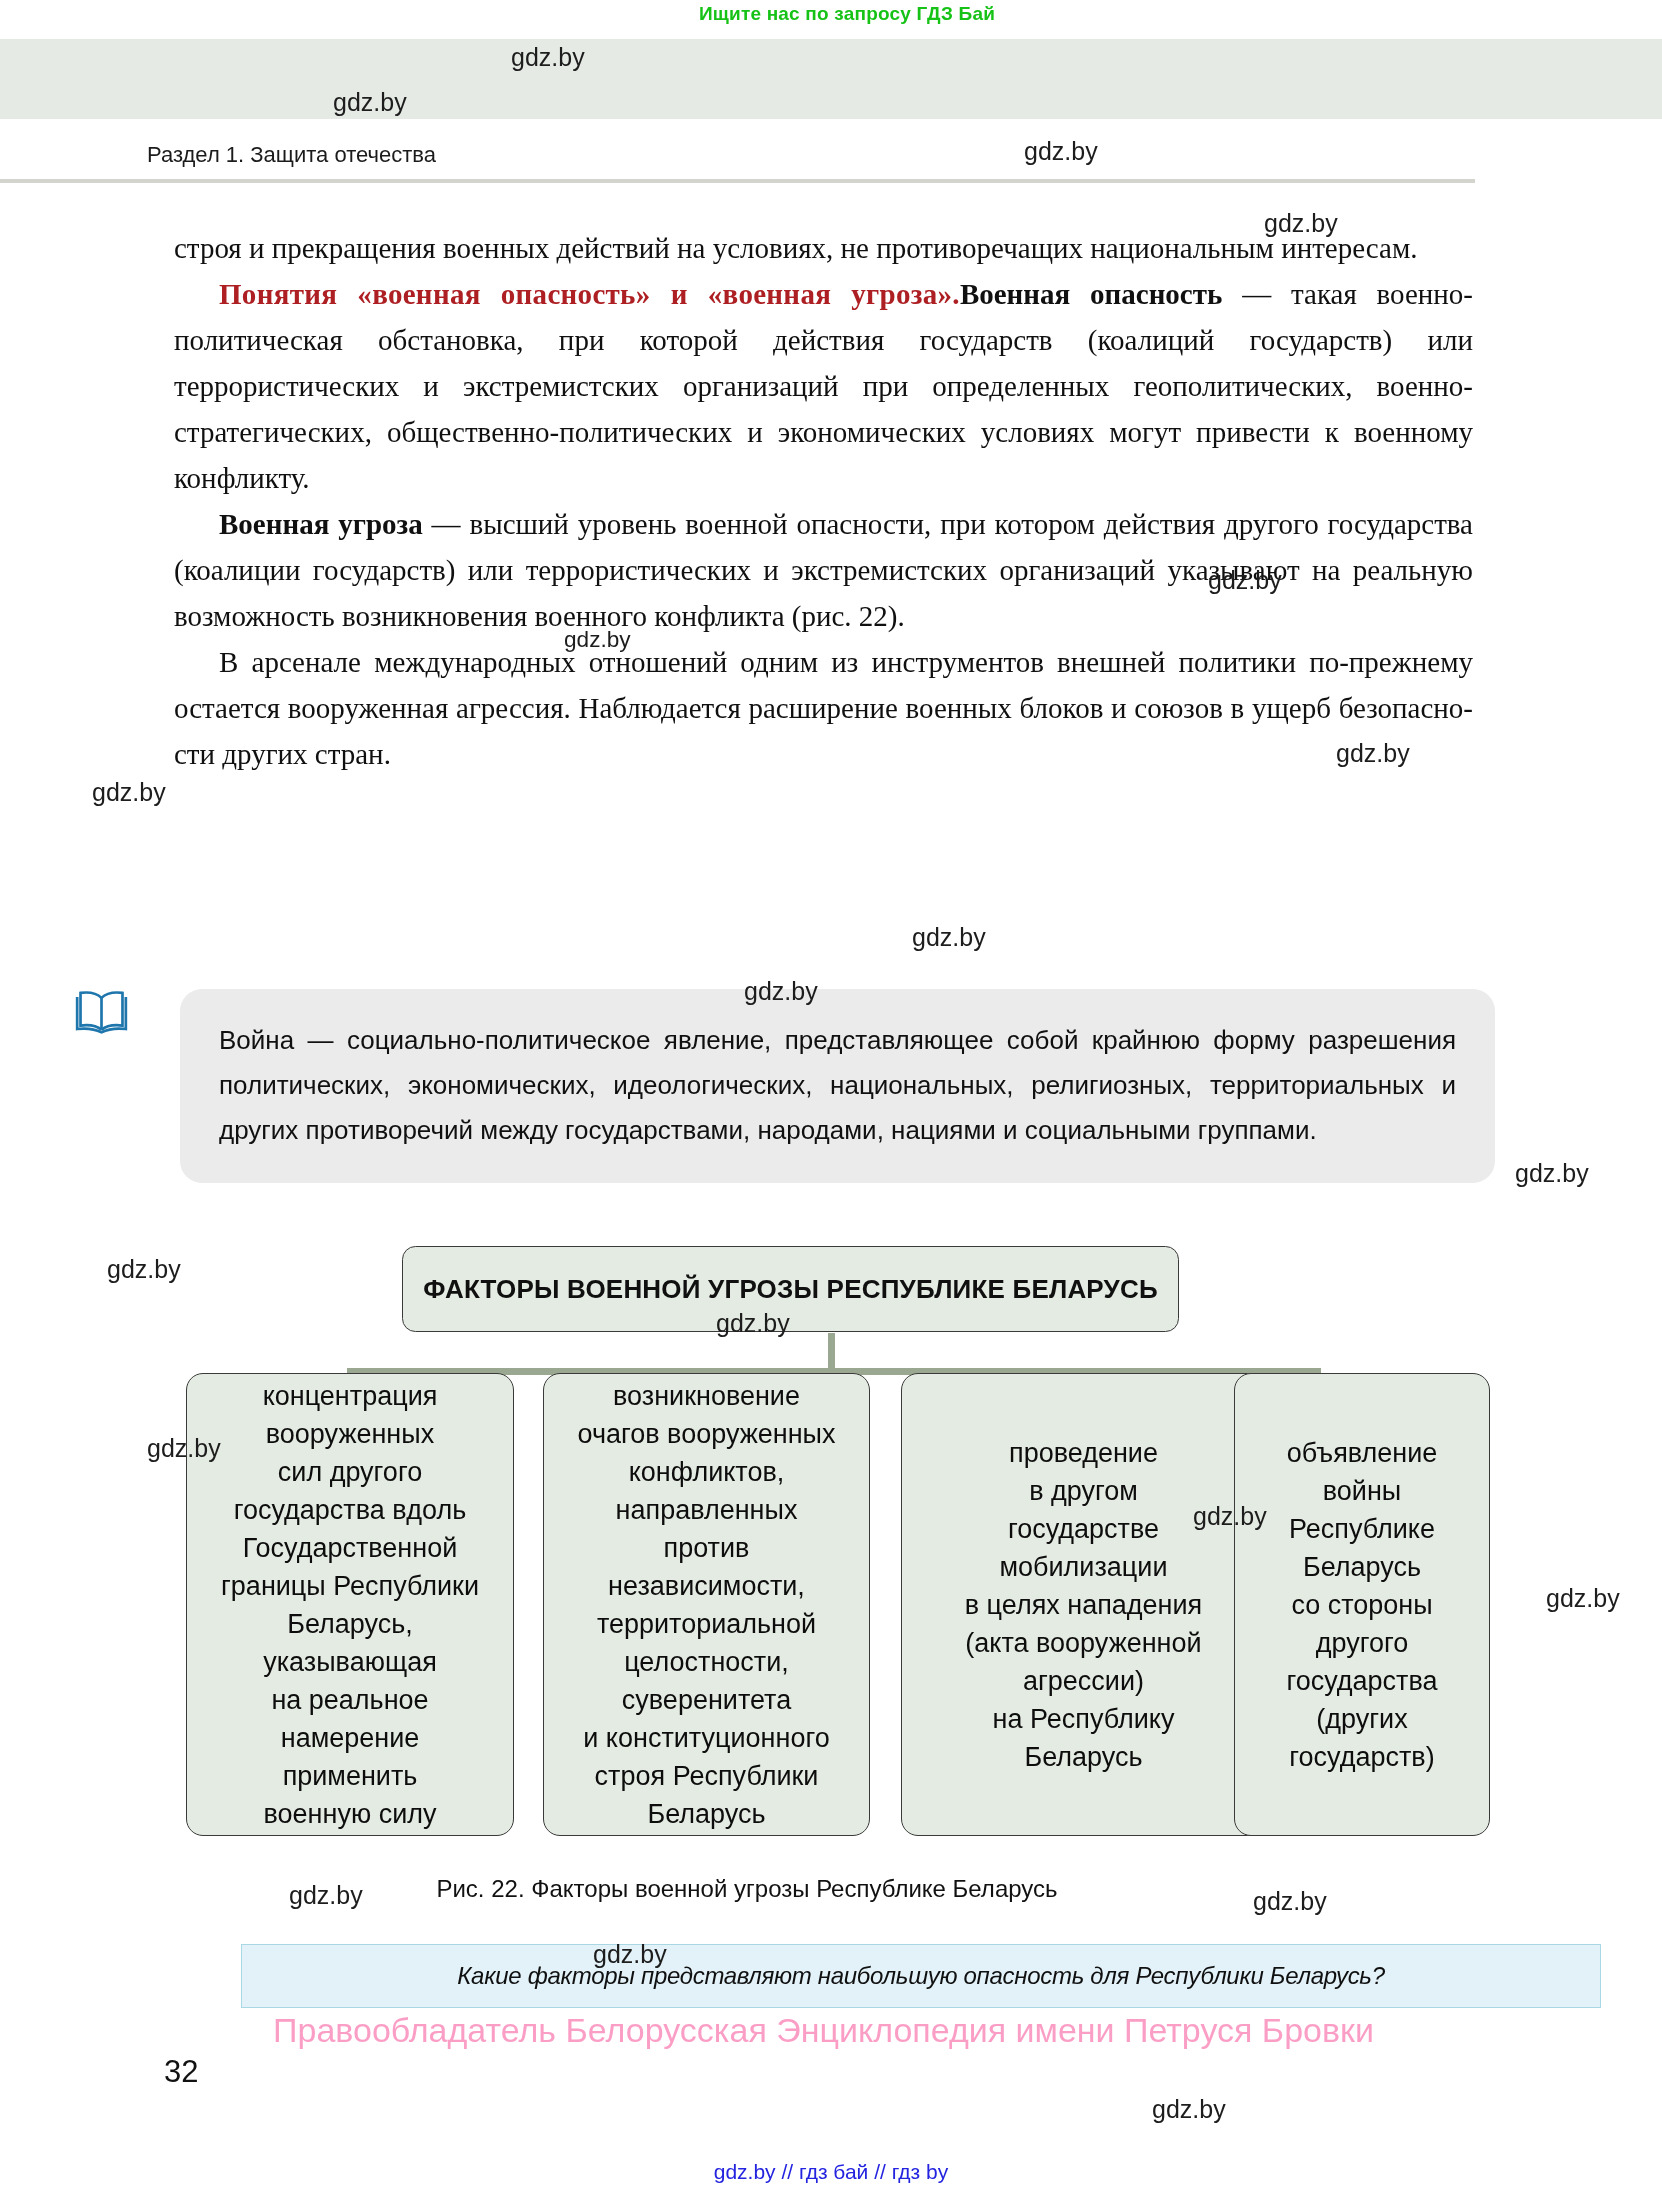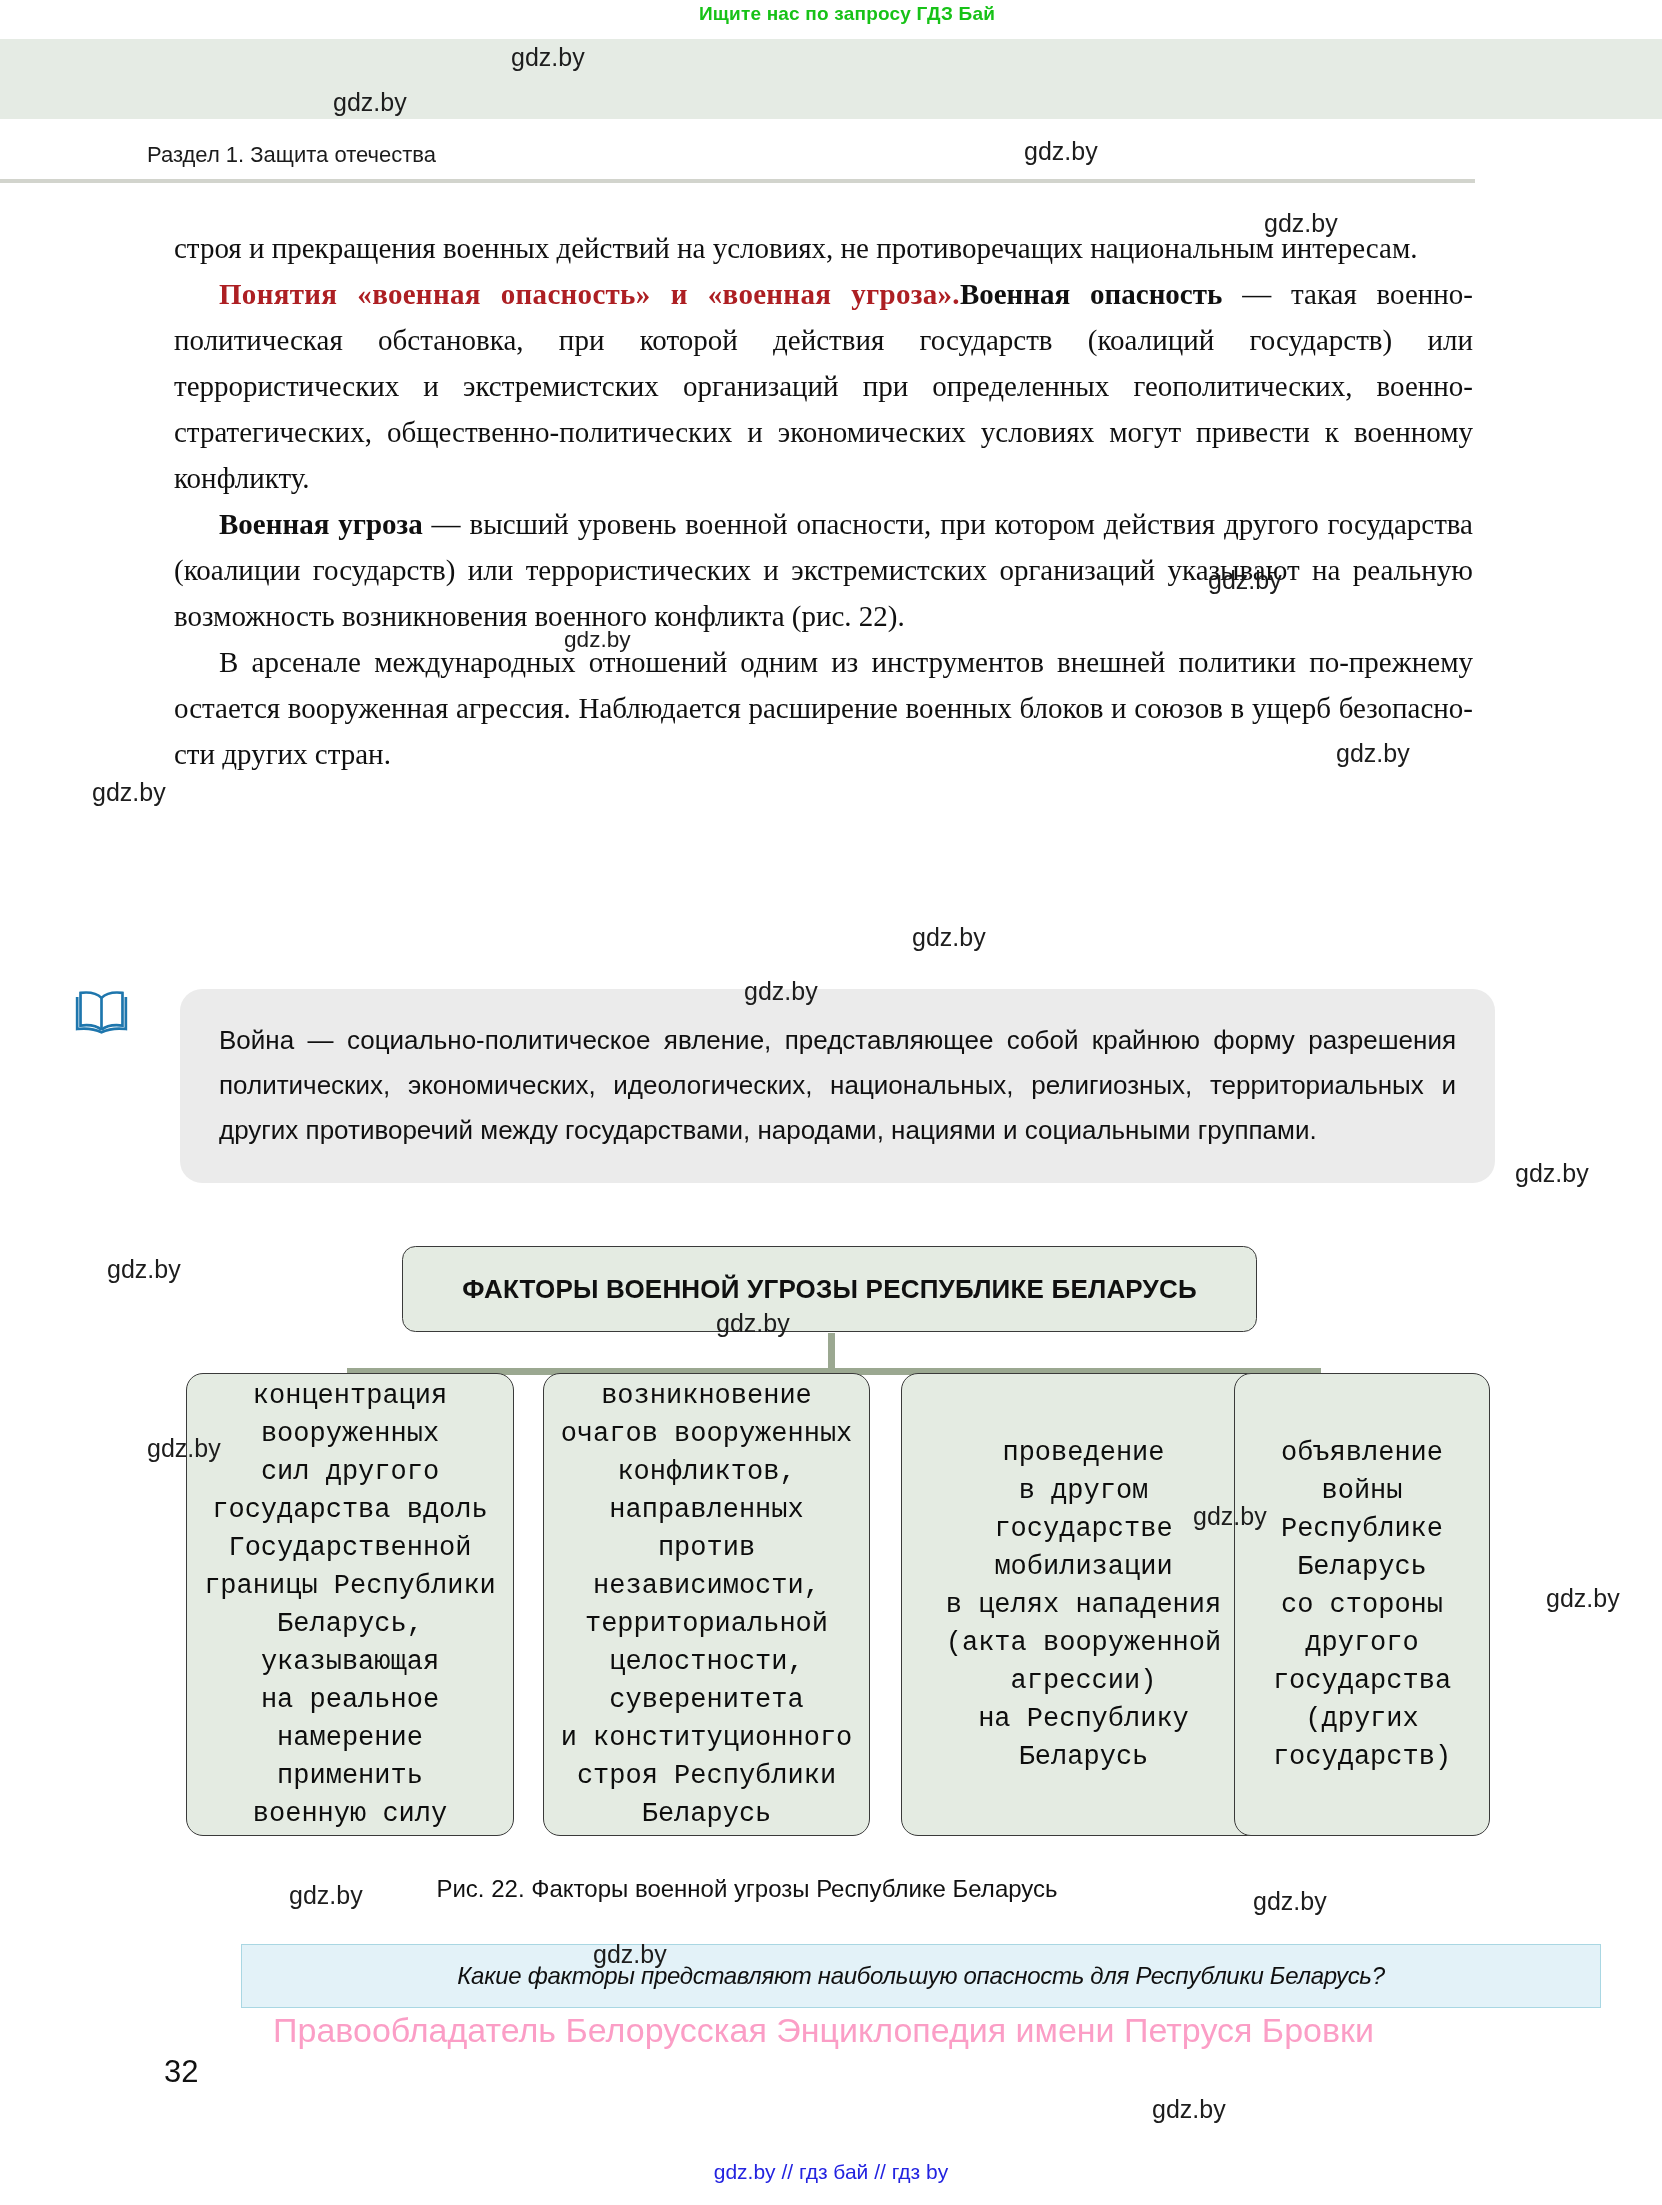--- a/index.html
+++ b/index.html
@@ -46,36 +46,36 @@
     padding:28.5px 39px 30px 39px;box-sizing:border-box;
   }
   #callout .ct{
     font-family:"Liberation Sans",sans-serif;font-size:26px;line-height:45px;
     color:#101010;text-align:justify;text-justify:inter-word;margin:0;
   }
 
   
   #diagram{position:absolute;left:0;top:1232px;width:1662px;height:662px;}
   .d-title{
-    position:absolute;left:402px;top:14.2px;width:855px;height:86px;
+    position:absolute;left:402px;top:14.2px;width:777px;height:86px;
     background:#e4ebe2;border:1.3px solid #3a3a3a;border-radius:13.4px;
     display:flex;align-items:center;justify-content:center;
     font-family:"Liberation Sans",sans-serif;font-size:26px;font-weight:bold;
     color:#101010;letter-spacing:0.2px;box-sizing:border-box;
   }
   .conn{position:absolute;background:#9ba891;}
   .d-row{position:absolute;left:0;top:141px;width:1662px;height:478px;}
   .d-box{
     position:absolute;top:0;height:463px;
     background:#e4ebe2;border:1.2px solid #3a3a3a;border-radius:17px;
     box-sizing:border-box;display:flex;align-items:center;justify-content:center;
     padding:8.4px 6.7px;
   }
   .d-box .btxt{
-    font-family:Liberation Mono, monospace;font-size:27px;line-height:38px;
+    font-family:Liberation Sans, sans-serif;font-size:27px;line-height:38px;
     color:#0d0d0d;text-align:center;white-space:pre-line;
   }
   #db0{left:186px;width:328px;}
   #db1{left:543px;width:327px;}
   #db2{left:901px;width:365px;}
   #db3{left:1234px;width:256px;}
 
   #fig-caption{
     position:absolute;left:0;top:1875px;width:1662px;text-align:center;
     font-family:"Liberation Sans",sans-serif;font-size:24px;color:#111;

